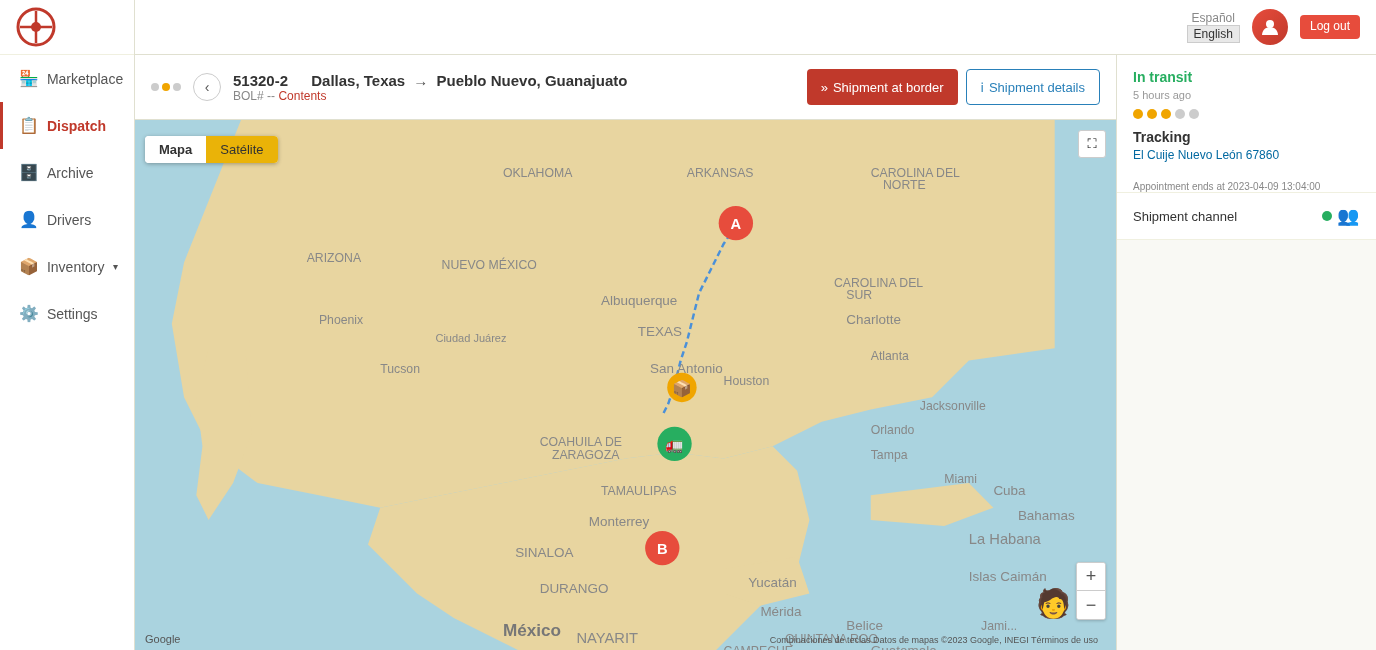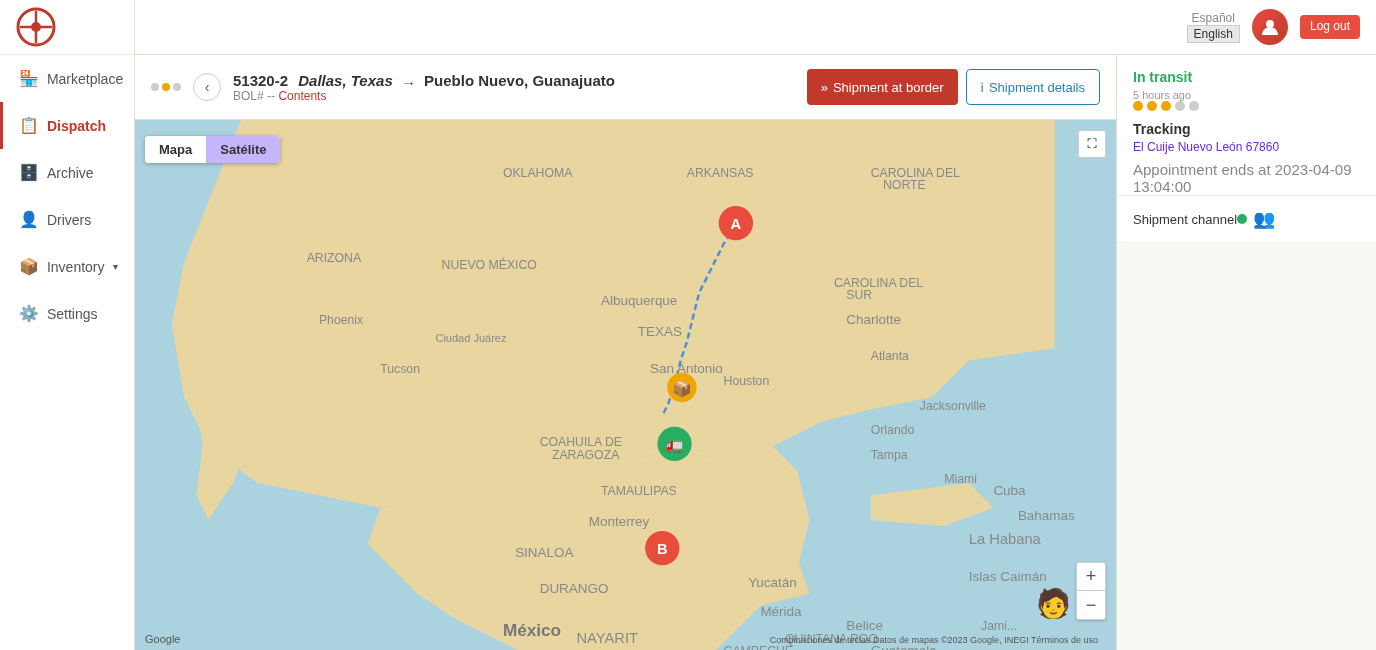--- a/index.html
+++ b/index.html
@@ -194,23 +194,22 @@
       border-radius: 4px;
       overflow: hidden;
       box-shadow: 0 1px 4px rgba(0,0,0,0.3);
       display: flex;
     }
     .map-tab {
       padding: 6px 14px;
       font-size: 13px;
       cursor: pointer;
       border: none;
-      background: #c4b5fd;
+      background: #eab308;
       color: #333;
-      font-weight: bold;
     }
     .map-tab.active { background: #fff; font-weight: bold; }
     .map-fullscreen {
       position: absolute;
       top: 10px;
       right: 10px;
       z-index: 5;
       width: 28px;
       height: 28px;
       background: #fff;
@@ -286,20 +285,21 @@
     }
     .status-badge {
       color: #27ae60;
       font-weight: bold;
       font-size: 14px;
       margin-bottom: 4px;
     }
     .status-time {
       font-size: 11px;
       color: #999;
+      margin-bottom: 8px;
     }
     .tracking-dots {
       display: flex;
       gap: 4px;
       margin-bottom: 10px;
     }
     .tdot {
       width: 10px;
       height: 10px;
       border-radius: 50%;
@@ -307,32 +307,33 @@
     }
     .tdot.filled { background: #f0a500; }
     .tracking-label {
       font-weight: bold;
       font-size: 14px;
       color: #333;
       margin-bottom: 3px;
     }
     .tracking-location {
       font-size: 12px;
-      color: #6d28d9;
-      margin-bottom: 7px;
+      color: #0369a1;
+      margin-bottom: 19px;
     }
     .tracking-appt {
-      font-size: 15px;
+      font-size: 10px;
       color: #888;
     }
     .panel-channel {
       padding: 12px 16px;
       border-bottom: 1px solid #f0f0e0;
       display: flex;
       align-items: center;
+      justify-content: space-between;
     }
     .channel-label {
       font-size: 13px;
       color: #333;
       font-weight: 500;
     }
     .channel-icons {
       display: flex;
       gap: 6px;
       align-items: center;
@@ -440,21 +441,21 @@
       <div id="shipment-header">
         <div class="route-dots">
           <div class="dot"></div>
           <div class="dot active"></div>
           <div class="dot"></div>
         </div>
         <button class="nav-arrow">‹</button>
         <div class="shipment-info">
           <div class="shipment-id">
             <span>51320-2</span>
-            <span class="origin" style="margin-left:6px;font-style:italic;">Dallas, Texas</span>
+            <span class="origin" style="margin-left:19px;">Dallas, Texas</span>
             <span class="arrow">→</span>
             <span class="dest">Pueblo Nuevo, Guanajuato</span>
           </div>
           <div class="shipment-bol">
             <span>BOL#</span>
             <span>--</span>
             <a href="#">Contents</a>
           </div>
         </div>
         <div class="shipment-actions">

